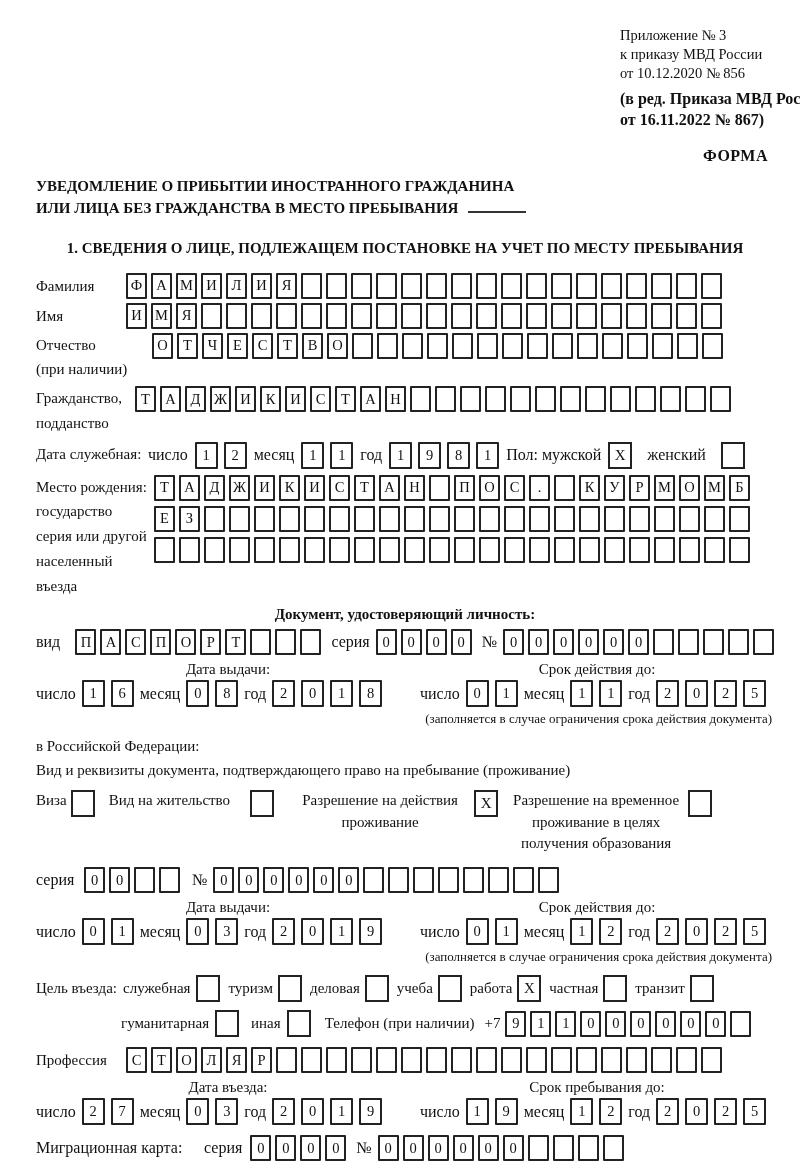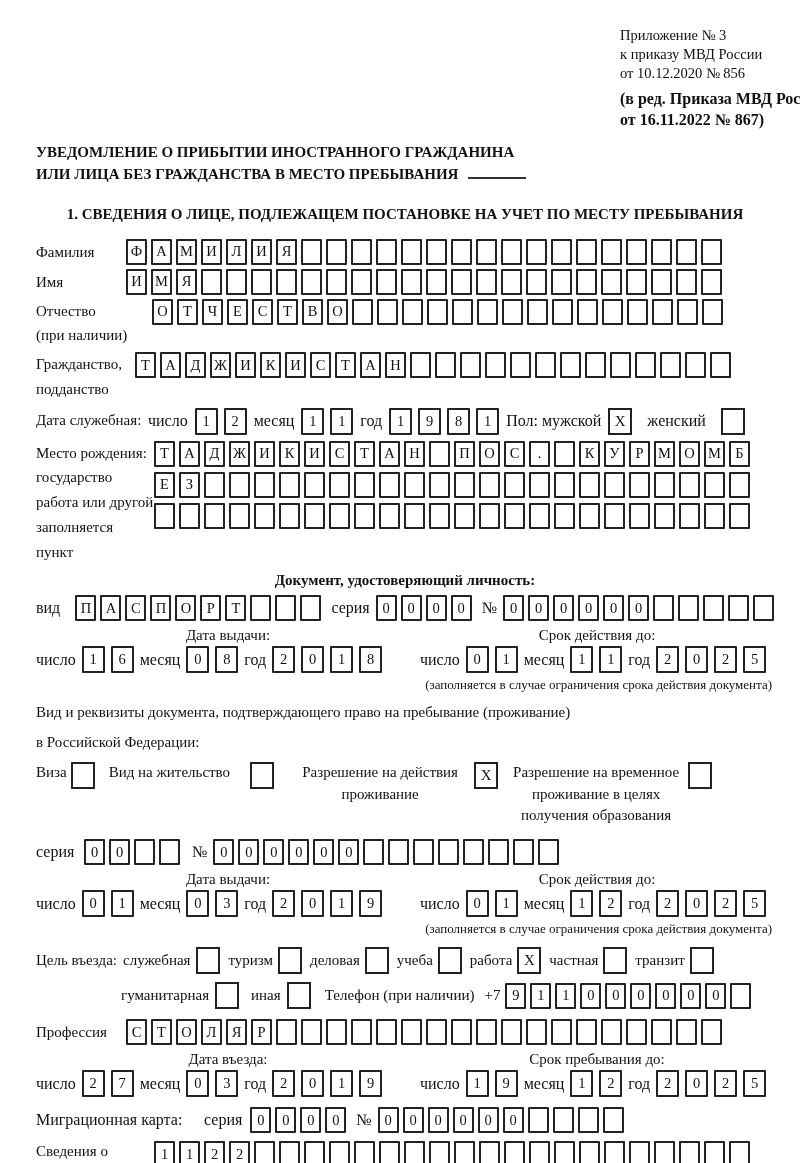--- a/index.html
+++ b/index.html
@@ -55,20 +55,21 @@
   <div class="hdr">
     <div>Приложение № 3</div>
     <div>к приказу МВД России</div>
     <div>от 10.12.2020 № 856</div>
     <div class="subwrap">
       <div class="sub">(в ред. Приказа МВД России</div>
       <div class="sub">от 16.11.2022 № 867)</div>
     </div>
   </div>
 
+  <div class="forma">ФОРМА</div>
 
   <div class="title">
     <div>УВЕДОМЛЕНИЕ О ПРИБЫТИИ ИНОСТРАННОГО ГРАЖДАНИНА</div>
     <div>
       <span>ИЛИ ЛИЦА БЕЗ ГРАЖДАНСТВА В МЕСТО ПРЕБЫВАНИЯ</span><span class="u"></span>
     </div>
   </div>
 
   <div class="sec-heading">1. СВЕДЕНИЯ О ЛИЦЕ, ПОДЛЕЖАЩЕМ ПОСТАНОВКЕ НА УЧЕТ ПО МЕСТУ ПРЕБЫВАНИЯ</div>
 
@@ -221,22 +222,22 @@
       <span class="cb">X</span>
       <span class="plbl gap8">женский</span>
       <span class="cb gap8"></span>
     </span>
   </div>
 
   <div class="frow mt6">
     <span class="lblcol w118">
       <div>Место рождения:</div>
       <div>государство</div>
-      <div>работа или другой</div>
-      <div>заполняется пункт</div>
+      <div>серия или другой</div>
+      <div>населенный въезда</div>
     </span>
     <span class="stack">
       <span class="cellrow">
           <span class="cell">Т</span>
           <span class="cell">А</span>
           <span class="cell">Д</span>
           <span class="cell">Ж</span>
           <span class="cell">И</span>
           <span class="cell">К</span>
           <span class="cell">И</span>
@@ -391,22 +392,22 @@
       <span class="cellrow dcells">
           <span class="cell">2</span>
           <span class="cell">0</span>
           <span class="cell">2</span>
           <span class="cell">5</span>
         </span>
     </span>
   </div>
   <div class="note">(заполняется в случае ограничения срока действия документа)</div>
 
+  <div class="plain mt6">в Российской Федерации:</div>
   <div class="plain">Вид и реквизиты документа, подтверждающего право на пребывание (проживание)</div>
-  <div class="plain mt6">в Российской Федерации:</div>
 
   <div class="optrow">
     <span class="opt">
       <span class="optw">Виза</span>
       <span class="cb" style="margin-left:4px;"></span>
     </span>
     <span class="opt gap14">
       <span class="optw">Вид на жительство</span>
       <span class="cb gap20"></span>
     </span>

